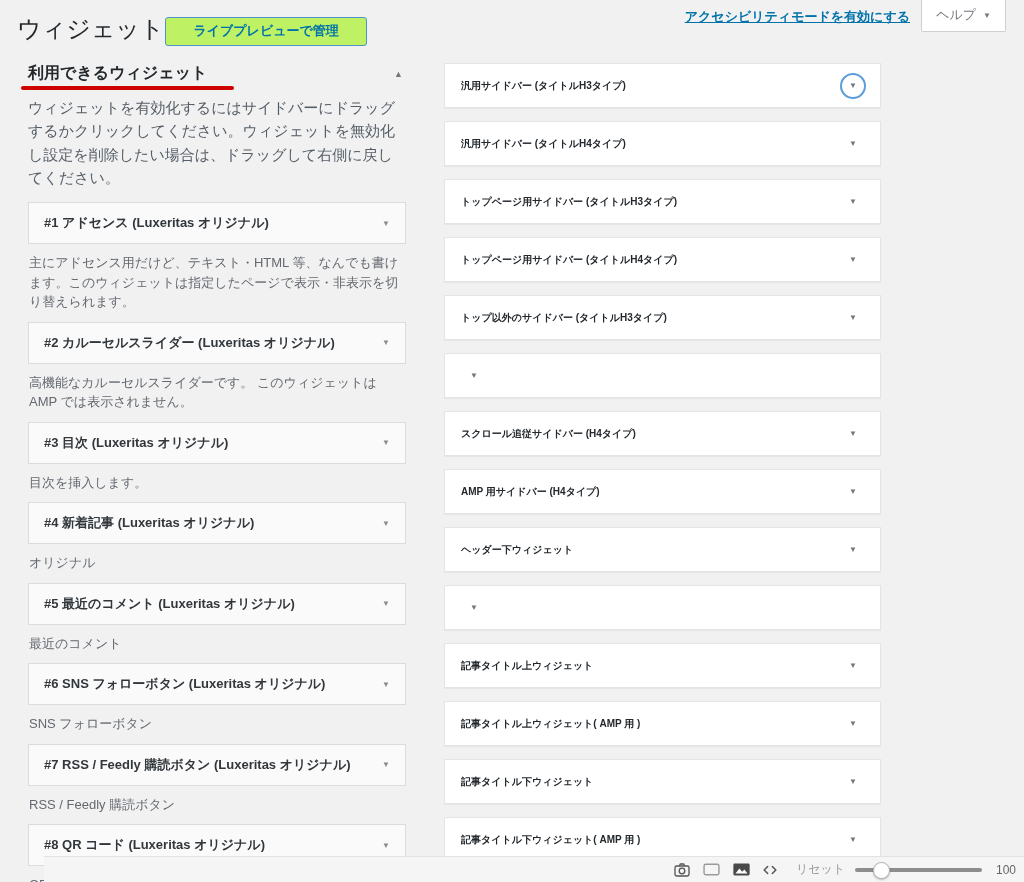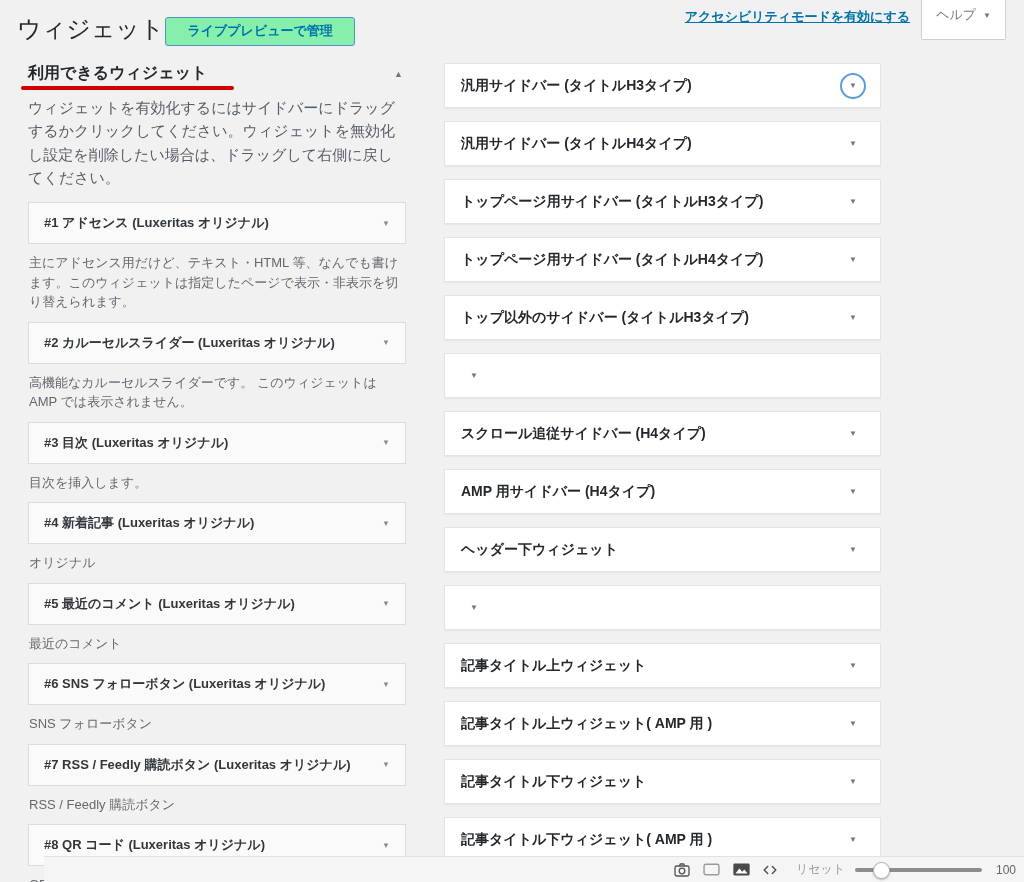--- a/index.html
+++ b/index.html
@@ -14,37 +14,37 @@
   
   .a11y-link{
     position:absolute; top:8px; right:114px;
     font-size:13px; font-weight:bold; color:#0073aa;
     text-decoration:underline; cursor:pointer; white-space:nowrap;
   }
   .help-tab{
     position:absolute; top:0; right:18px;
     background:#fff; border:1px solid #ccd0d4; border-top:none;
     border-radius:0 0 2px 2px;
-    padding:6px 14px 15px;
+    padding:6px 14px 7px;
     font-size:13px; color:#72777c;
     display:flex; align-items:center; gap:7px; cursor:pointer;
   }
   .help-tab .arrow{ font-size:8px; color:#72777c; }
   
   .title-row{
     display:flex; align-items:center; gap:1px;
     padding:13px 0 0 17px;
   }
   h1{
     font-size:24px; font-weight:400; color:#23282d; line-height:1.2;
   }
   .page-title-action{
-    background:#86efac; border:1px solid #4e94c9; border-radius:3px;
+    background:#bef264; border:1px solid #4e94c9; border-radius:3px;
     color:#0073aa; font-size:13px; font-weight:bold;
-    padding:4px 21px 5px; cursor:pointer; white-space:nowrap;
+    padding:4px 27px 5px; cursor:pointer; white-space:nowrap;
     margin-top:4px;
   }
   
   .columns{ display:flex; padding:0 28px; margin-top:17px; }
   .left-col{ width:380px; flex:none; }
   .right-col{ width:437px; flex:none; margin-left:36px; }
   
   .avail-header{
     position:relative;
     display:flex; align-items:center; justify-content:space-between;
@@ -74,21 +74,21 @@
     margin:0 0 10px 1px; width:374px;
   }
   
   .sidebar-box{
     background:#fff; border:1px solid #e2e4e7;
     box-shadow:0 1px 1px rgba(0,0,0,.04);
     height:45px; margin-bottom:13px;
     display:flex; align-items:center; justify-content:space-between;
     padding:0 14px 0 16px; cursor:pointer;
   }
-  .sidebar-box .s-label{ font-size:14px; font-weight:bold; color:#23282d; }
+  .sidebar-box .s-label{ font-size:10px; font-weight:bold; color:#23282d; }
   .toggle{
     width:26px; height:26px; flex:none;
     display:flex; align-items:center; justify-content:center;
     border-radius:50%; border:2px solid transparent;
   }
   .toggle .arrow{ font-size:8px; color:#72777c; }
   .toggle.focused{ border-color:#5b9dd9; }
   
   .bottom-bar{
     position:absolute; left:0; right:0; bottom:0; height:26px;

